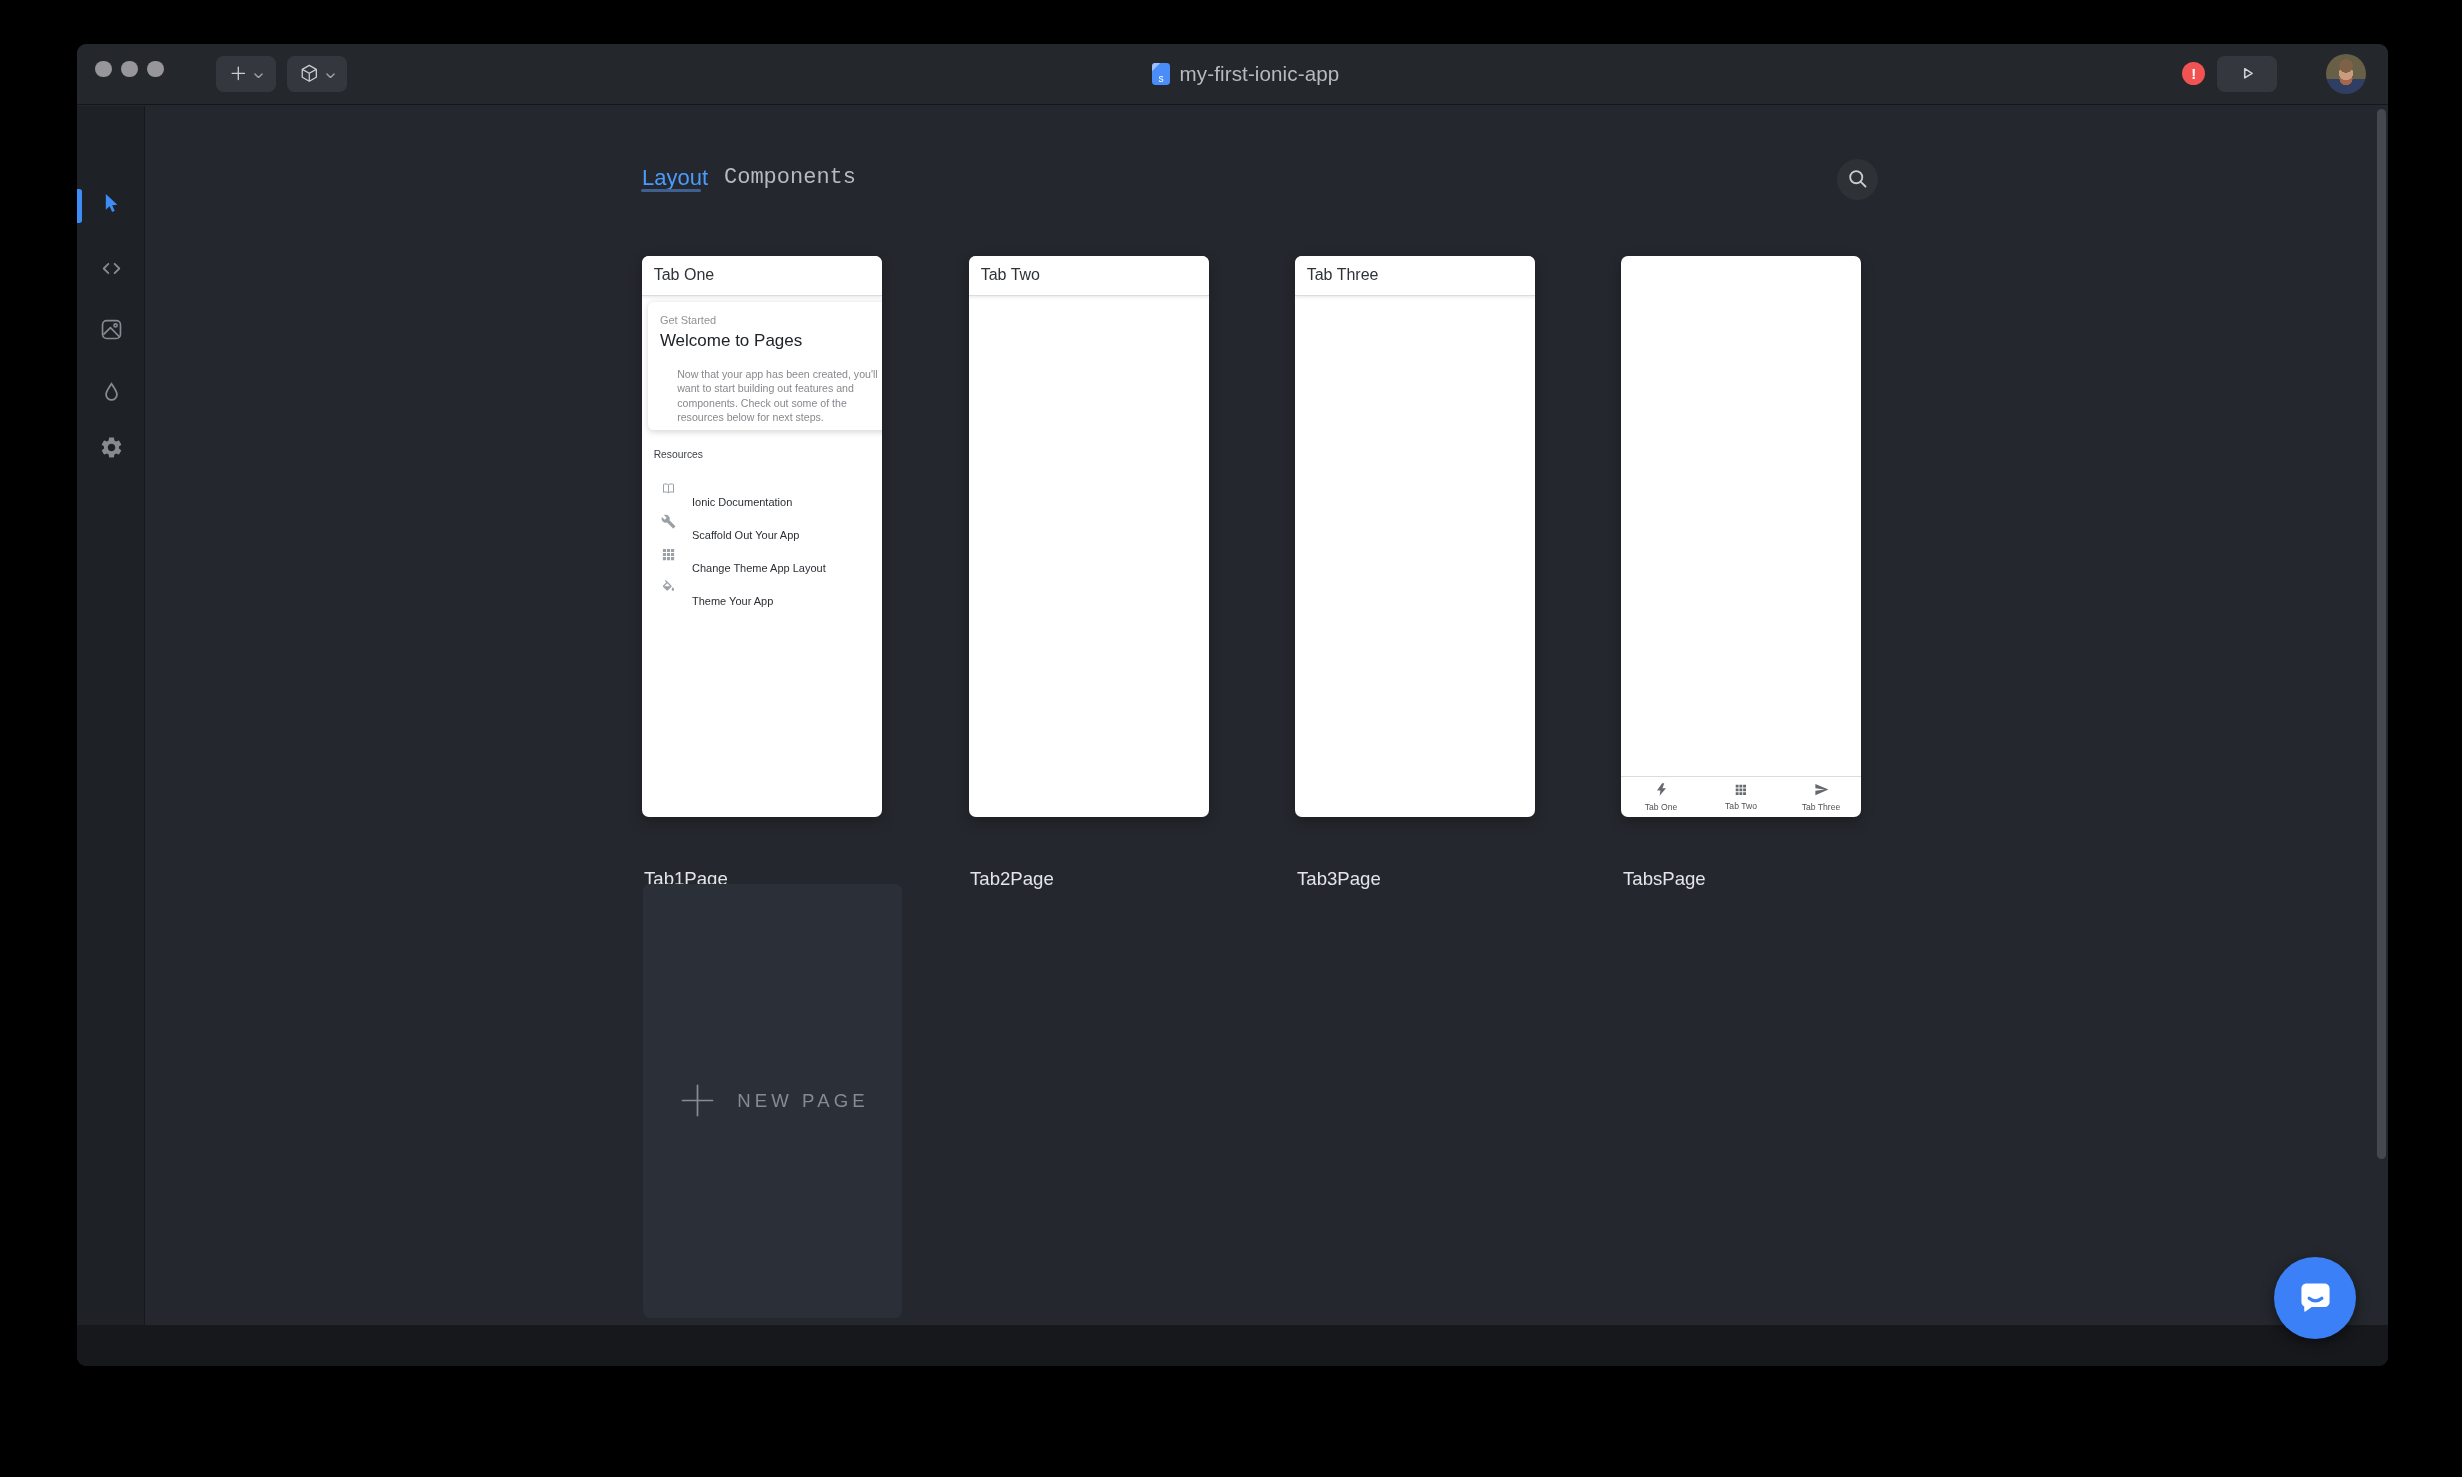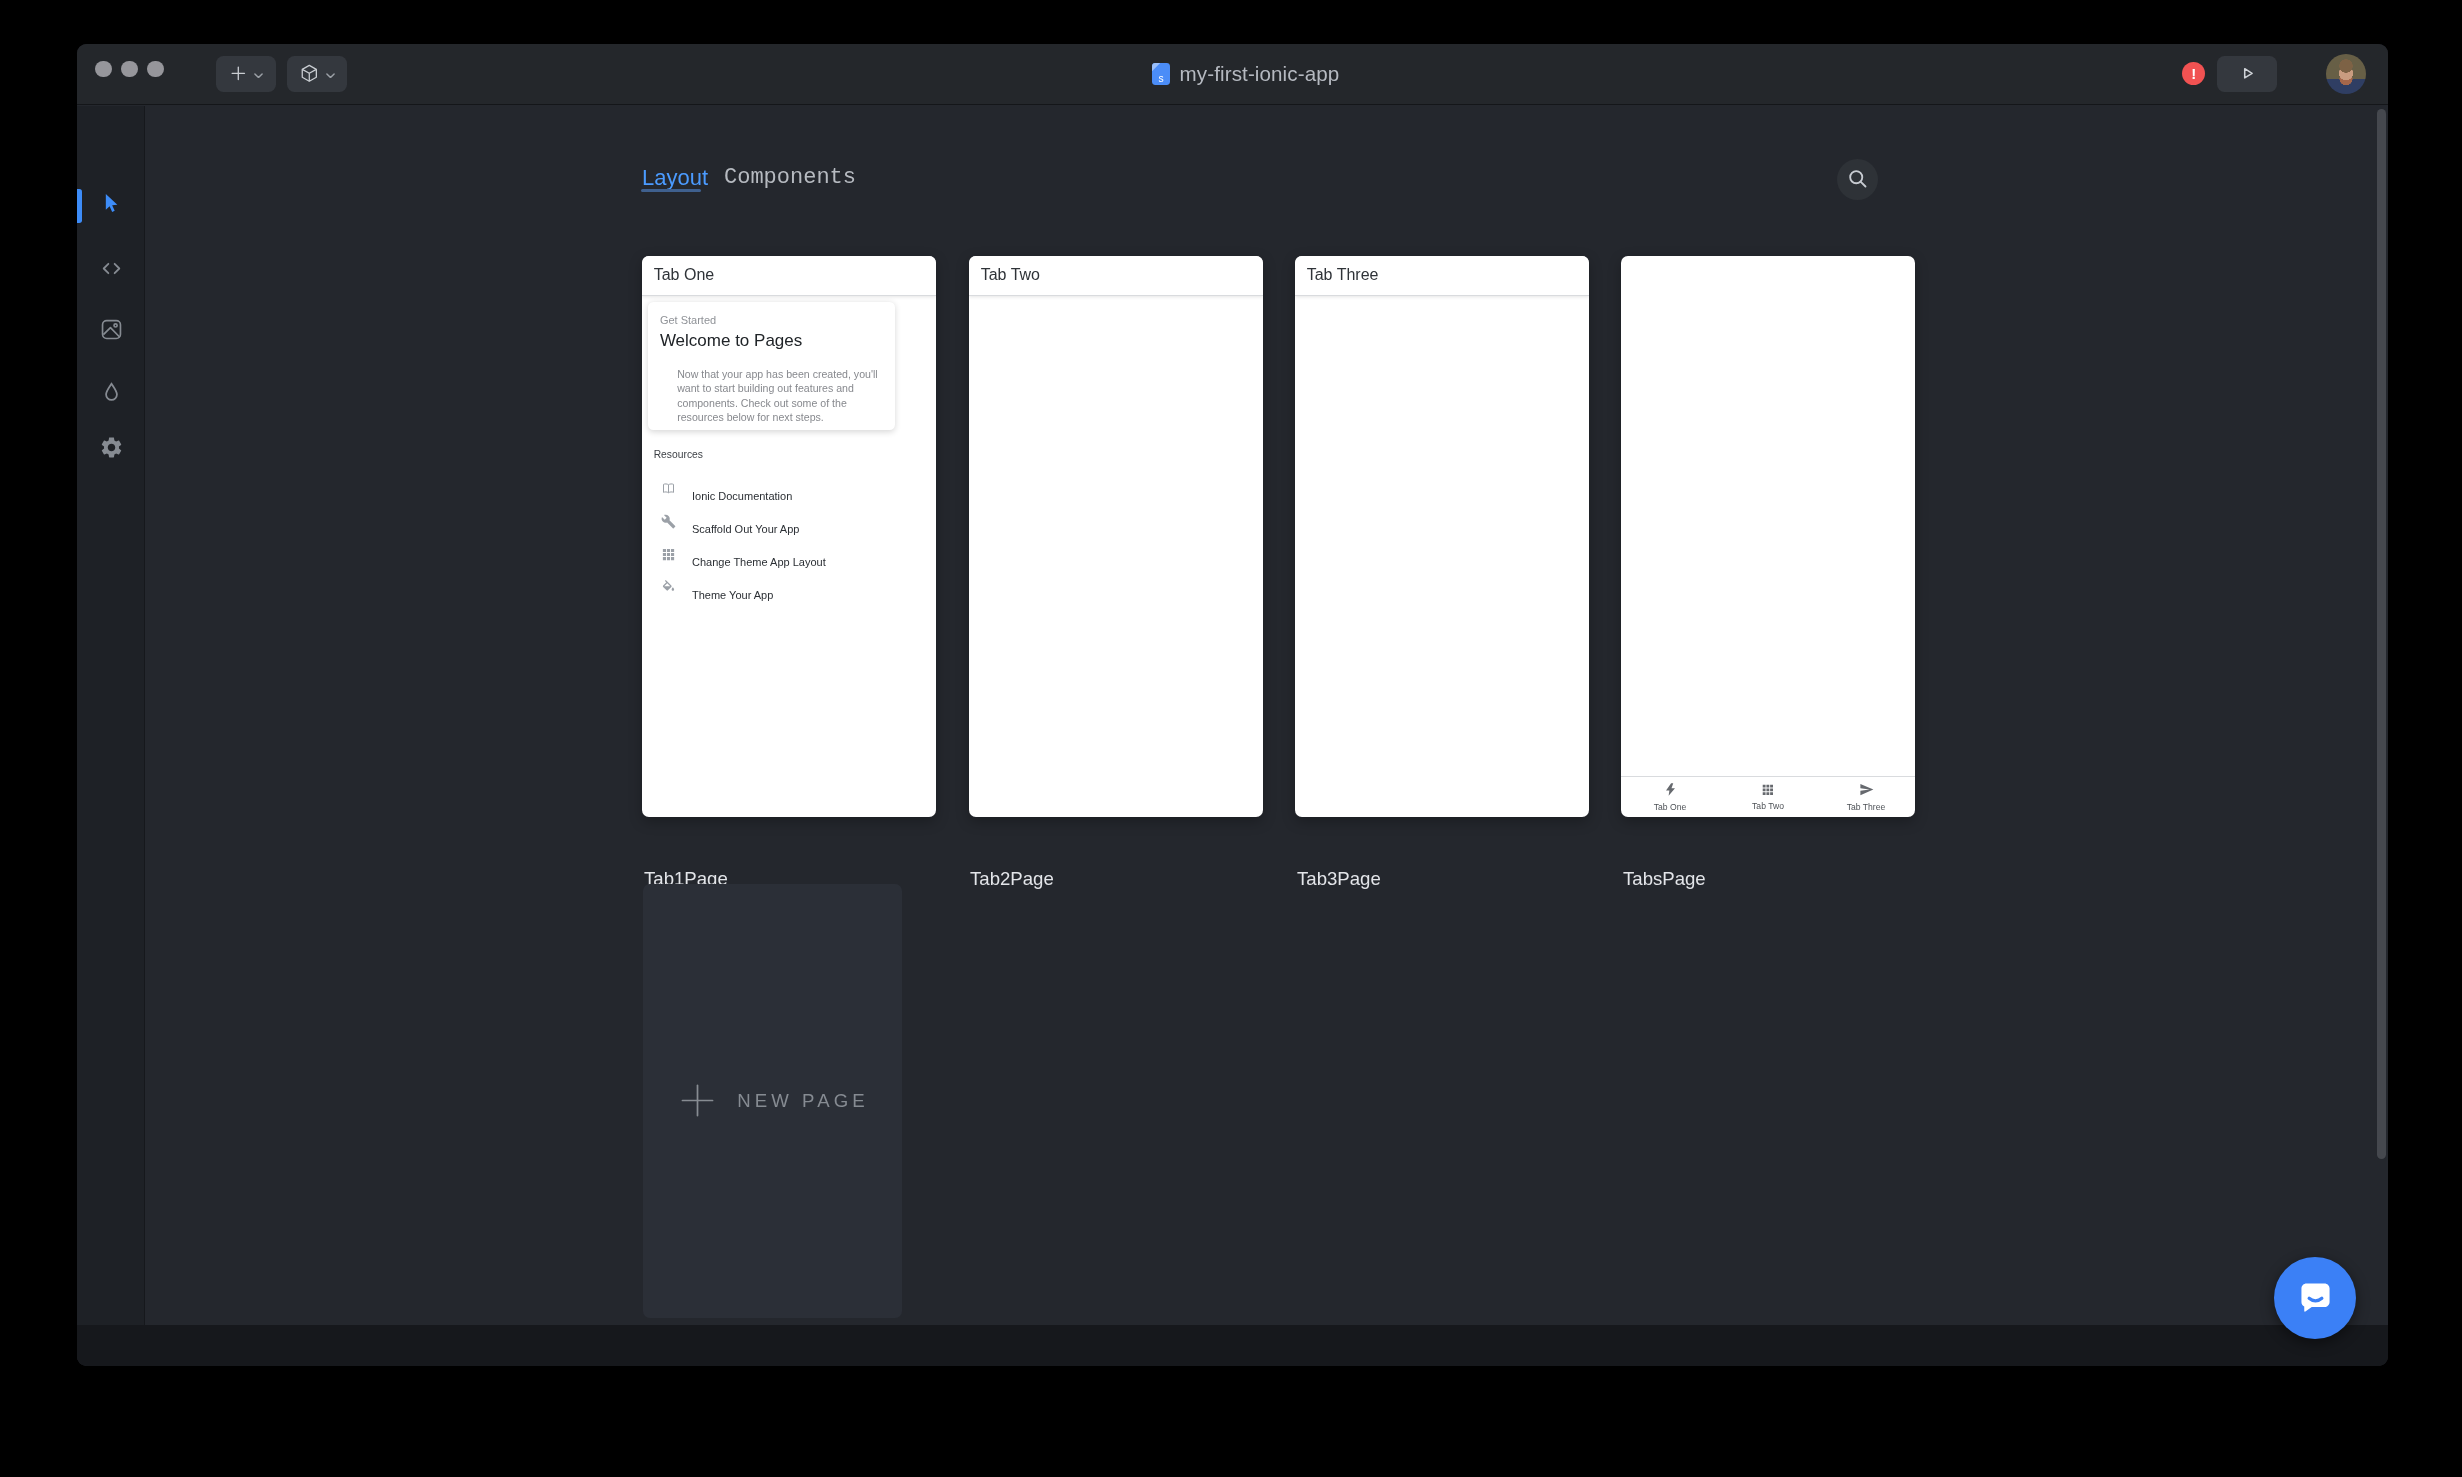--- a/index.html
+++ b/index.html
@@ -44,34 +44,34 @@
 
   
   .tab-label { position:absolute; top:120px; font-size:22px; line-height:27.5px; }
   .tab-active { color:#4b9bff; }
   .tab-idle { color:#b6bac0;font-family:Liberation Mono, monospace; }
   .tab-underline { position:absolute; left:564px; top:145px; width:60px; height:3.4px; background:#3f608e; border-radius:2.1px; }
   .search-btn { position:absolute; left:1760px; top:115px; width:41px; height:41px; border-radius:50%;
                 background:#2e3237; display:flex; align-items:center; justify-content:center; }
 
   
-  .pcard { position:absolute; top:212px; width:294px; height:561px; background:#fff; border-radius:6.9px;
+  .pcard { position:absolute; top:212px; width:240px; height:561px; background:#fff; border-radius:6.9px;
            box-shadow:0 4.1px 12.4px rgba(0,0,0,.25); overflow:hidden; }
   .p-header { position:absolute; left:0; top:0; width:100%; height:40px; background:#fff;
               border-bottom:1.4px solid #d9dbde; box-shadow:0 2.1px 3.4px rgba(0,0,0,.10);
               font-size:16px; color:#2f3338; line-height:38px; padding-left:11.7px; font-weight:500; }
   .gs-card { position:absolute; left:6.2px; top:46px; width:247px; height:128px; background:#fff; border-radius:5.5px;
              box-shadow:0 1.4px 6.9px rgba(0,0,0,.16); }
   .gs-eyebrow { position:absolute; left:11.7px; top:11.7px; font-size:11px; color:#8f9297; }
   .gs-title { position:absolute; left:11.7px; top:29px; font-size:17px; color:#202428; font-weight:500; }
   .gs-body { position:absolute; left:29px; top:65px; right:9px; font-size:10.6px; line-height:14.4px; color:#87898e; }
   .res-title { position:absolute; left:11.7px; top:193px; font-size:10.3px; color:#3b3f44;text-align:right; }
   .res-item { position:absolute; left:0; width:100%; height:33px; }
   .res-item .ric { position:absolute; left:18.6px; top:9px; width:15px; height:15px; }
-  .res-item .rlabel { position:absolute; left:50px; top:18px; font-size:11px; color:#2b2f34; }
+  .res-item .rlabel { position:absolute; left:50px; top:24px; font-size:11px; color:#2b2f34; }
   .tabbar { position:absolute; left:0; bottom:0; width:100%; height:41px; border-top:1.4px solid #d9dbde;
             display:flex; }
   .tabbar .titem { flex:1; display:flex; flex-direction:column; align-items:center; justify-content:center; gap:2.1px; }
   .tabbar .tlabel { font-size:8.6px; color:#4e5257; }
   .pcard-label { position:absolute; top:780px; font-size:18.6px; color:#e3e5e9;margin-top:44px; }
 
   
   .newpage { position:absolute; left:566px; top:840px; width:259px; height:434px; background:#2b2f37;
              border-radius:6.9px; display:flex; flex-direction:row; align-items:center; justify-content:center; gap:18px; }
   .newpage-label { font-size:18.6px; letter-spacing:4.1px; color:#868b92; }

